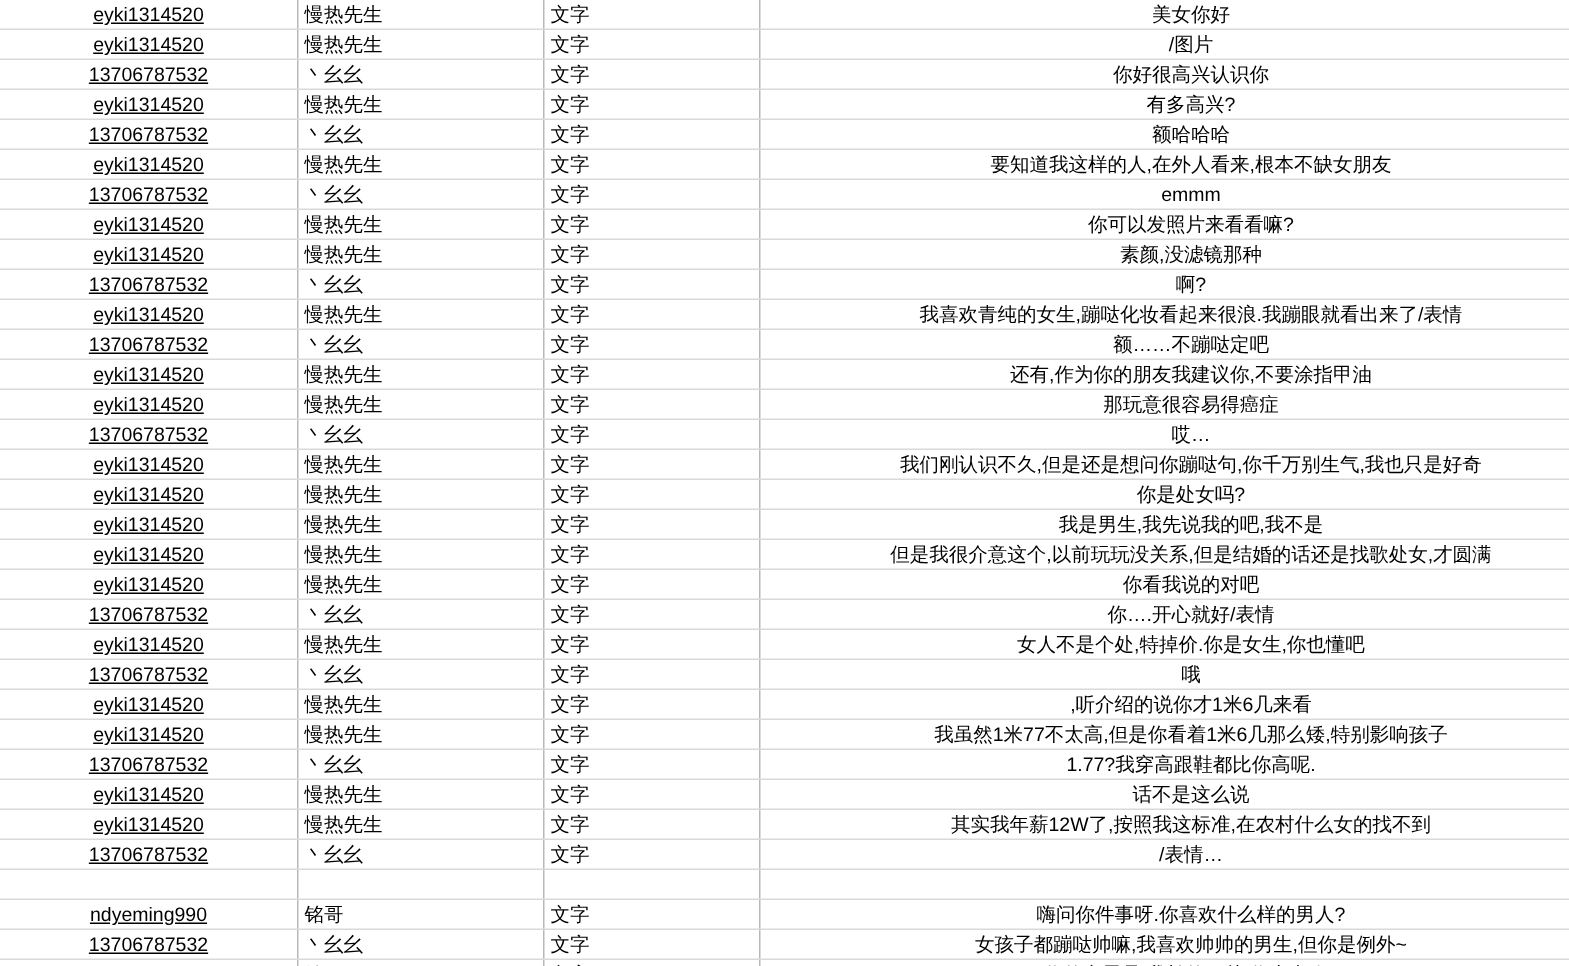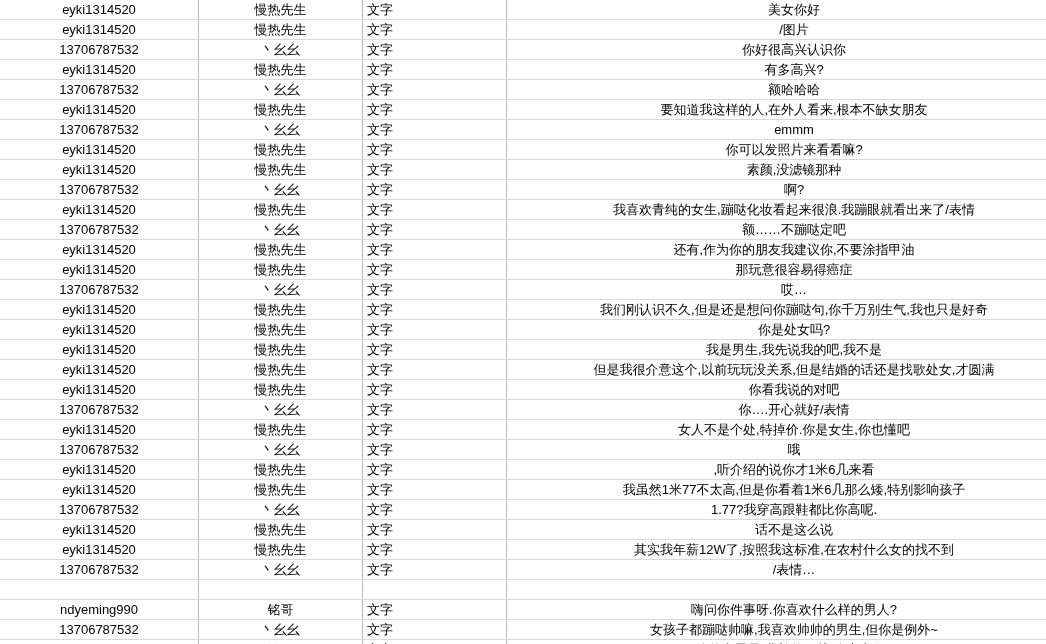--- a/index.html
+++ b/index.html
@@ -24,22 +24,22 @@
     border-right: 1px solid #b8b8b8;
     border-bottom: 1px solid #d9d9d9;
     height: 19px;
     padding: 0 4px;
     overflow: hidden;
     white-space: nowrap;
     vertical-align: middle;
     font-size: 13px;
     line-height: 19px;
   }
-  .col-a { width: 190px; text-align: center; }
-  .col-b { width: 155px; text-align: center; }
+  .col-a { width: 190px; text-align: center; text-decoration: underline; }
+  .col-b { width: 155px; }
   .col-c { width: 135px; text-align: left; padding-left: 8px; margin-top: 24px; }
   .col-d { width: 566px; text-align: center; }
   tr.blank td {
     border-bottom: 1px solid #d9d9d9;
   }
   .sheet tr td:last-child { border-right: none; }
 </style>
 </head>
 <body>
 

